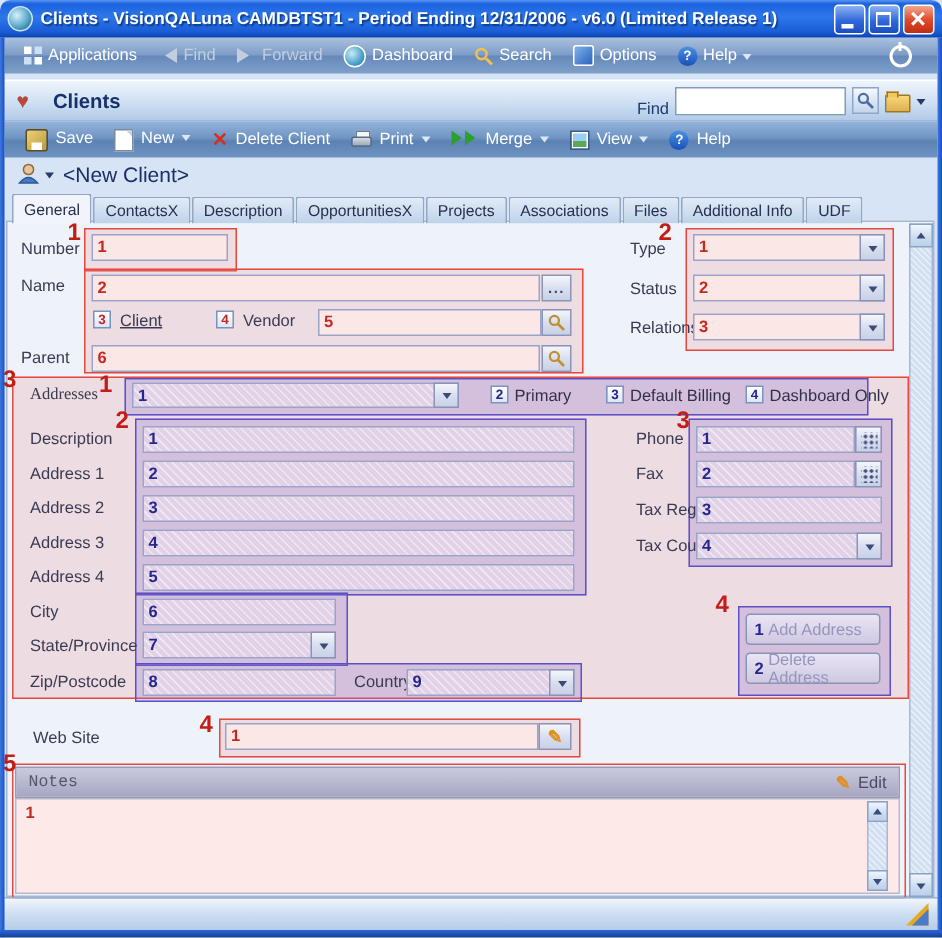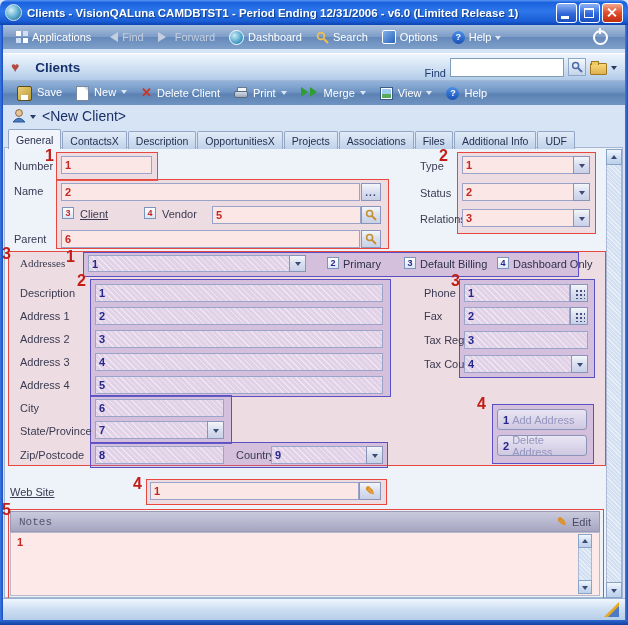--- a/index.html
+++ b/index.html
@@ -413,21 +413,21 @@
   <div class="purplebox" style="left:492px; top:404px; width:100px; height:58px;"></div>
   <div class="abtn" style="left:497px; top:409px;">
     <span class="num">1</span>
     <span class="txt">Add Address</span>
   </div>
   <div class="abtn" style="left:497px; top:435px;">
     <span class="num">2</span>
     <span class="txt">Delete Address</span>
   </div>
 
-  <span class="lbl" style="left:10px; top:486px;text-decoration:underline;">Web Site</span>
+  <span class="lbl" style="left:22px; top:486px;">Web Site</span>
   <span class="mark" style="left:133px; top:477px;">4</span>
   <div class="redbox redfill" style="left:146px; top:479px; width:239px; height:24px;"></div>
   <div class="fld pink" style="left:150px; top:482px; width:209px;">1</div>
   <div class="fbtn" style="left:359px; top:482px; width:22px;">
     <span class="i-pencil">✎</span>
   </div>
 
   <span class="mark" style="left:2px; top:503px;">5</span>
   <div class="redbox" style="left:8px; top:509px; width:594px; height:88px;"></div>
   <div class="notes-header">

